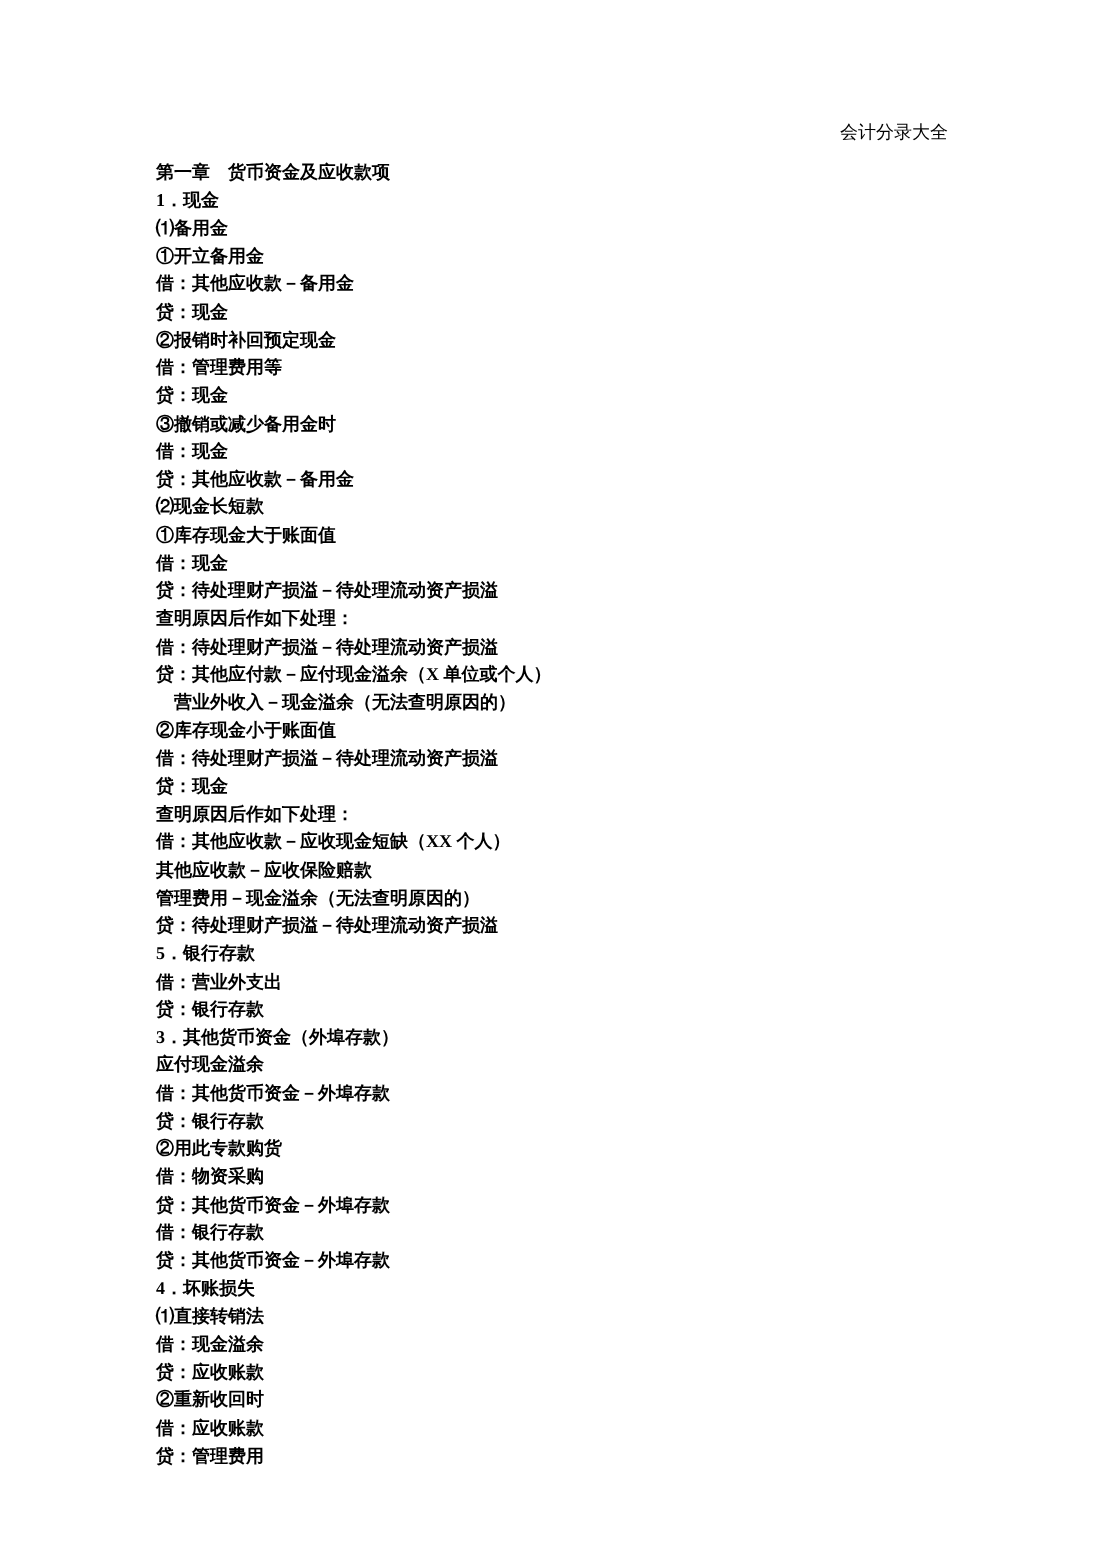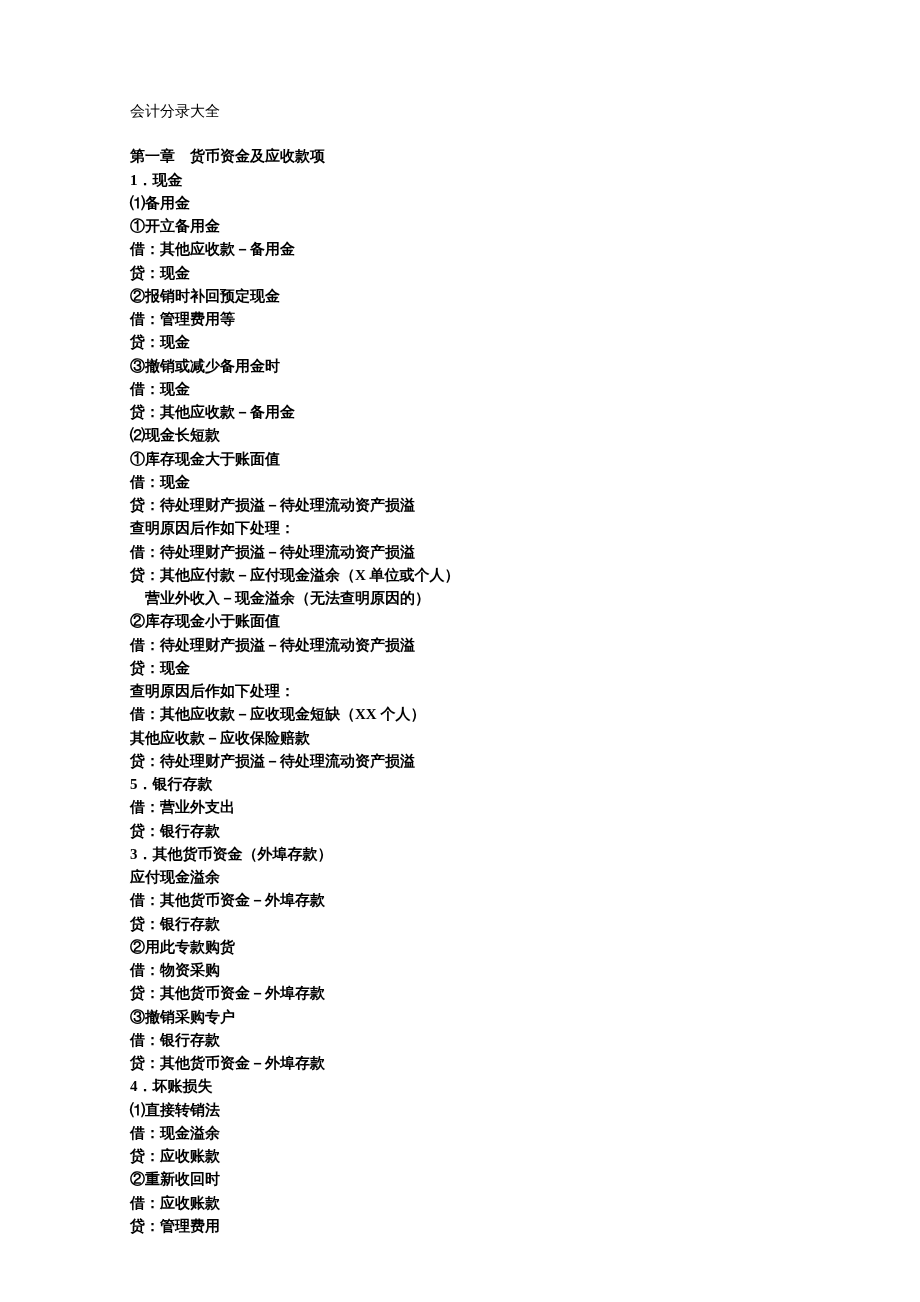--- a/index.html
+++ b/index.html
@@ -7,21 +7,22 @@
       font-size: 15px;
       line-height: 1.55;
       color: #000;
       background: #fff;
       margin: 0;
       padding: 100px 130px 80px 130px;
       width: 920px;
       box-sizing: border-box;
     }
     .title {
-      margin-bottom: 22px;
+      margin-bottom: 10px;
+      text-align: right;
     }
     .line {
       white-space: pre;
       font-weight: bold;
     }
   </style>
 </head>
 <body>
 
 <div class="title">会计分录大全</div>
@@ -45,32 +46,32 @@
     <div class="line">查明原因后作如下处理：</div>
     <div class="line">借：待处理财产损溢－待处理流动资产损溢</div>
     <div class="line">贷：其他应付款－应付现金溢余（X 单位或个人）</div>
     <div class="line">    营业外收入－现金溢余（无法查明原因的）</div>
     <div class="line">②库存现金小于账面值</div>
     <div class="line">借：待处理财产损溢－待处理流动资产损溢</div>
     <div class="line">贷：现金</div>
     <div class="line">查明原因后作如下处理：</div>
     <div class="line">借：其他应收款－应收现金短缺（XX 个人）</div>
     <div class="line">其他应收款－应收保险赔款</div>
+    <div class="line">管理费用－现金溢余（无法查明原因的）</div>
     <div class="line">贷：待处理财产损溢－待处理流动资产损溢</div>
     <div class="line">5．银行存款</div>
     <div class="line">借：营业外支出</div>
     <div class="line">贷：银行存款</div>
     <div class="line">3．其他货币资金（外埠存款）</div>
     <div class="line">应付现金溢余</div>
     <div class="line">借：其他货币资金－外埠存款</div>
     <div class="line">贷：银行存款</div>
     <div class="line">②用此专款购货</div>
     <div class="line">借：物资采购</div>
     <div class="line">贷：其他货币资金－外埠存款</div>
-    <div class="line">③撤销采购专户</div>
     <div class="line">借：银行存款</div>
     <div class="line">贷：其他货币资金－外埠存款</div>
     <div class="line">4．坏账损失</div>
     <div class="line">⑴直接转销法</div>
     <div class="line">借：现金溢余</div>
     <div class="line">贷：应收账款</div>
     <div class="line">②重新收回时</div>
     <div class="line">借：应收账款</div>
     <div class="line">贷：管理费用</div>
   </div>

